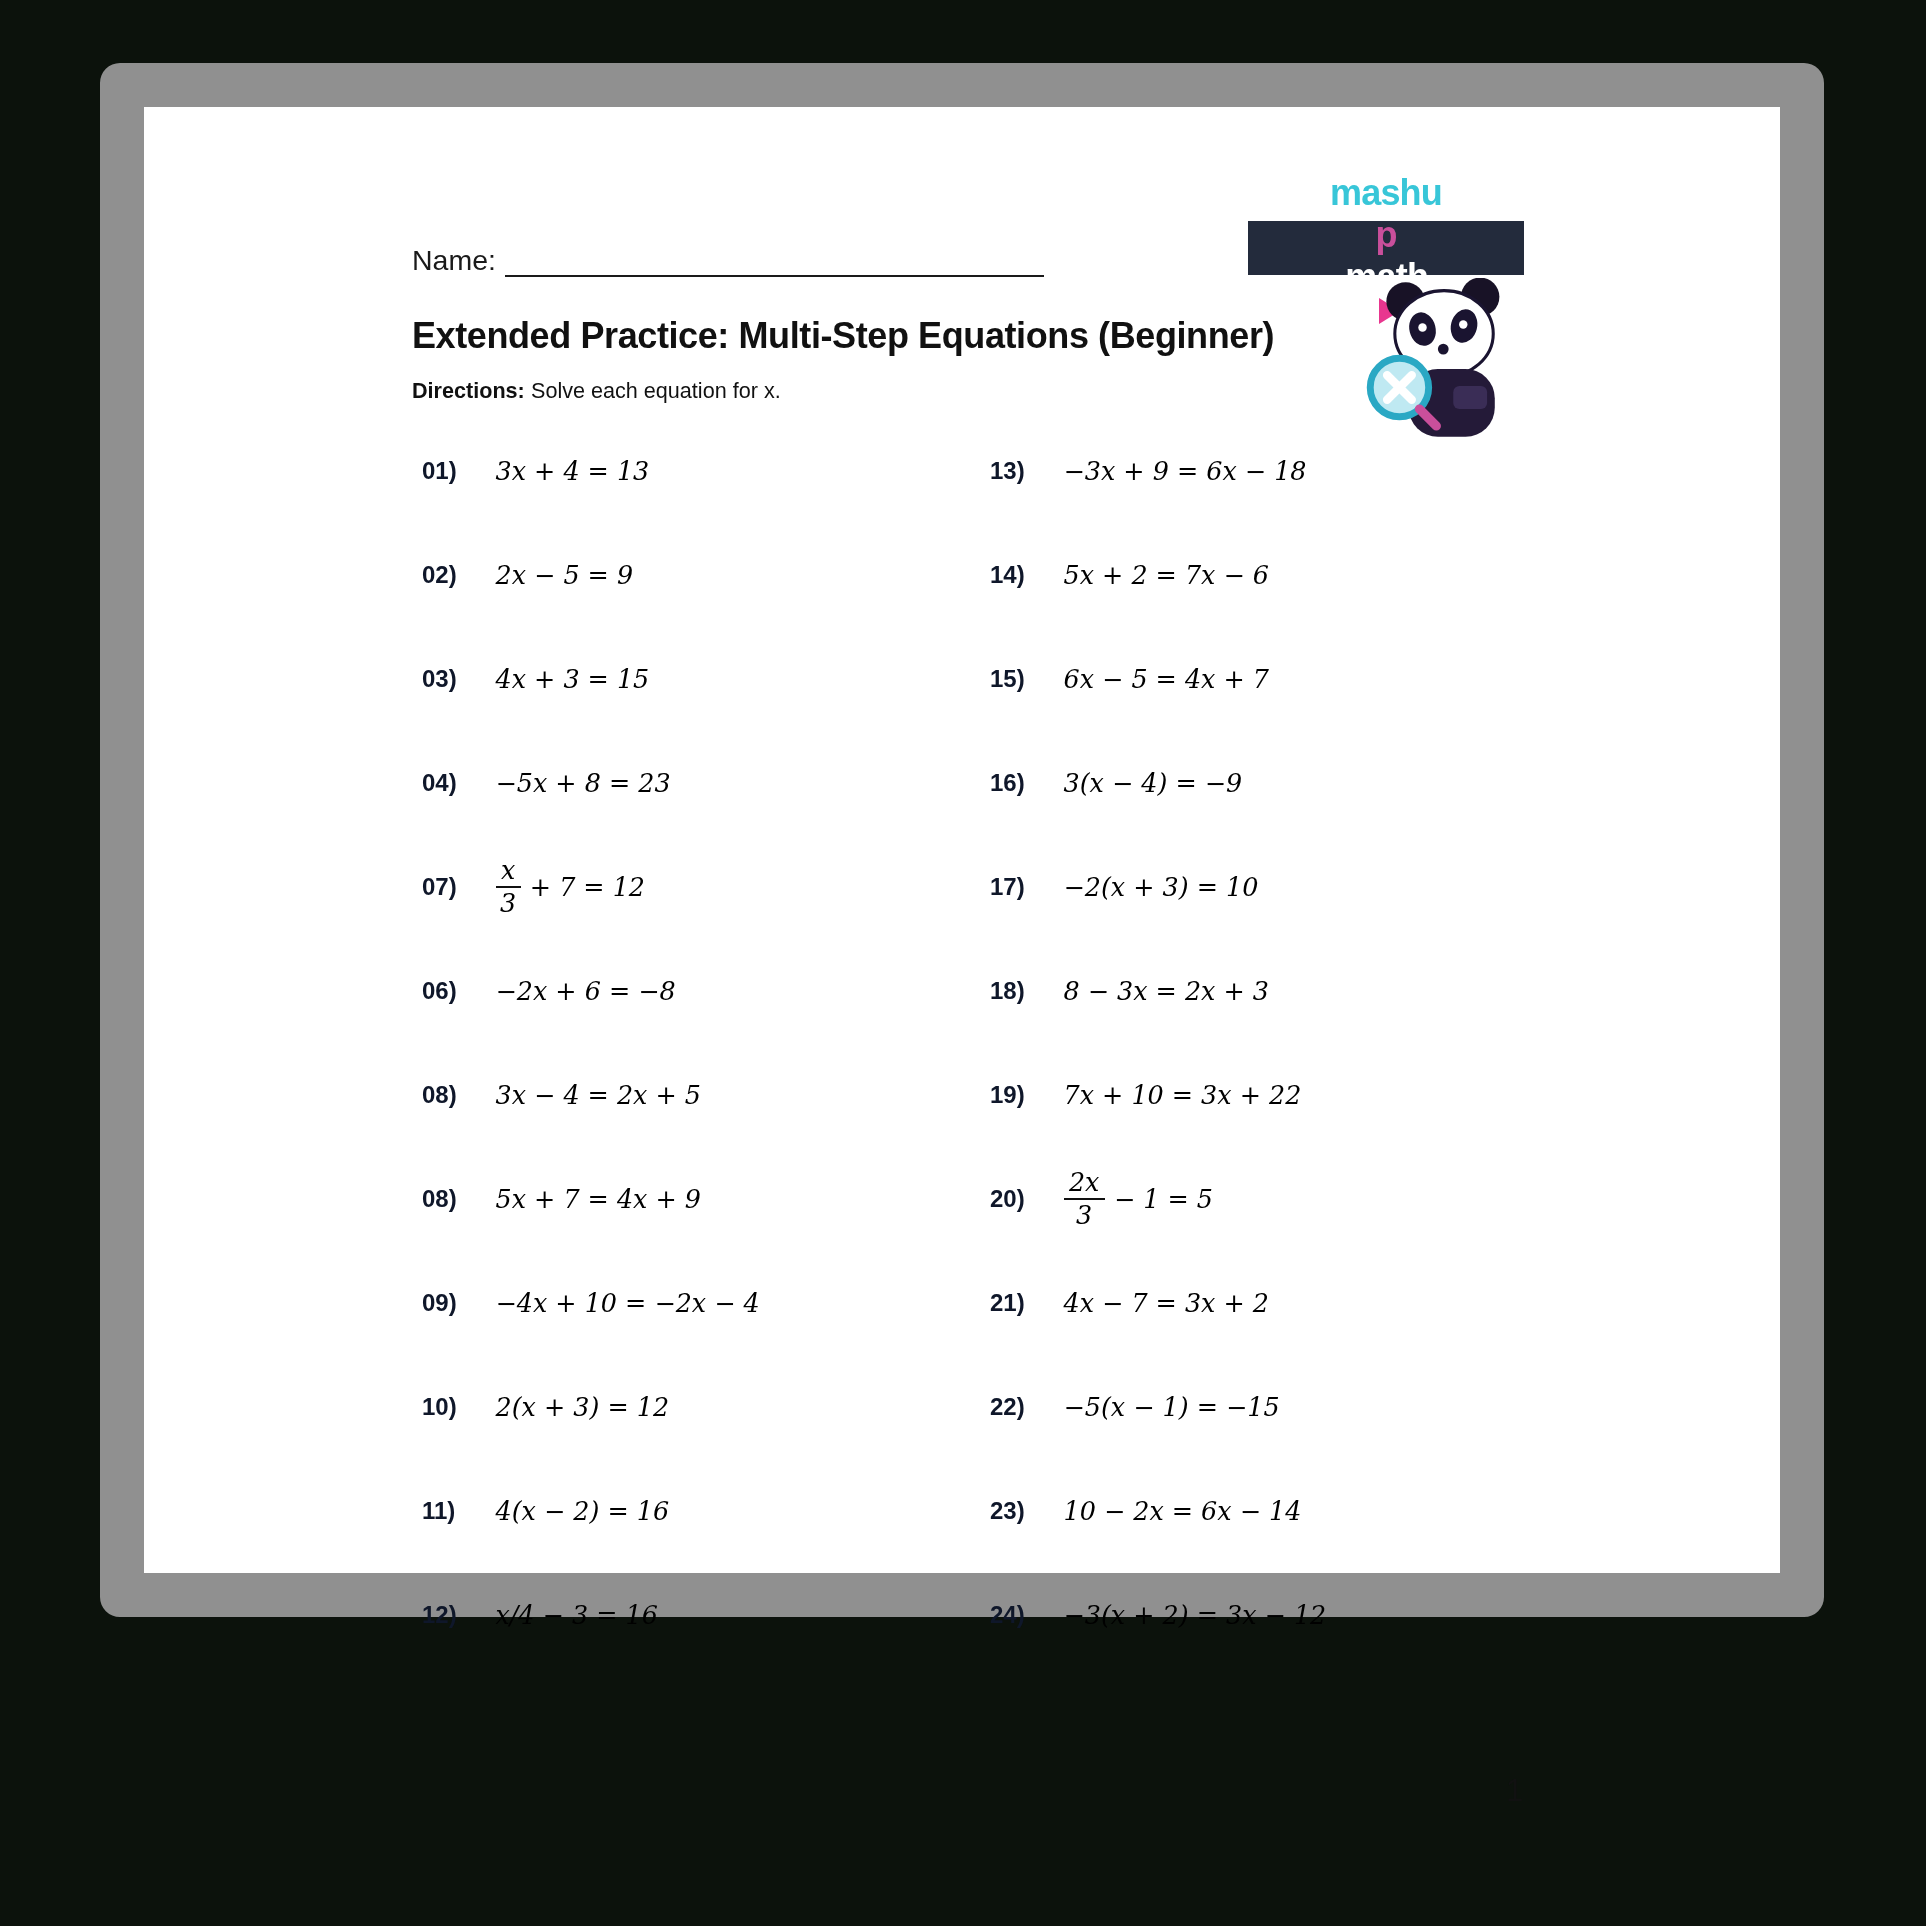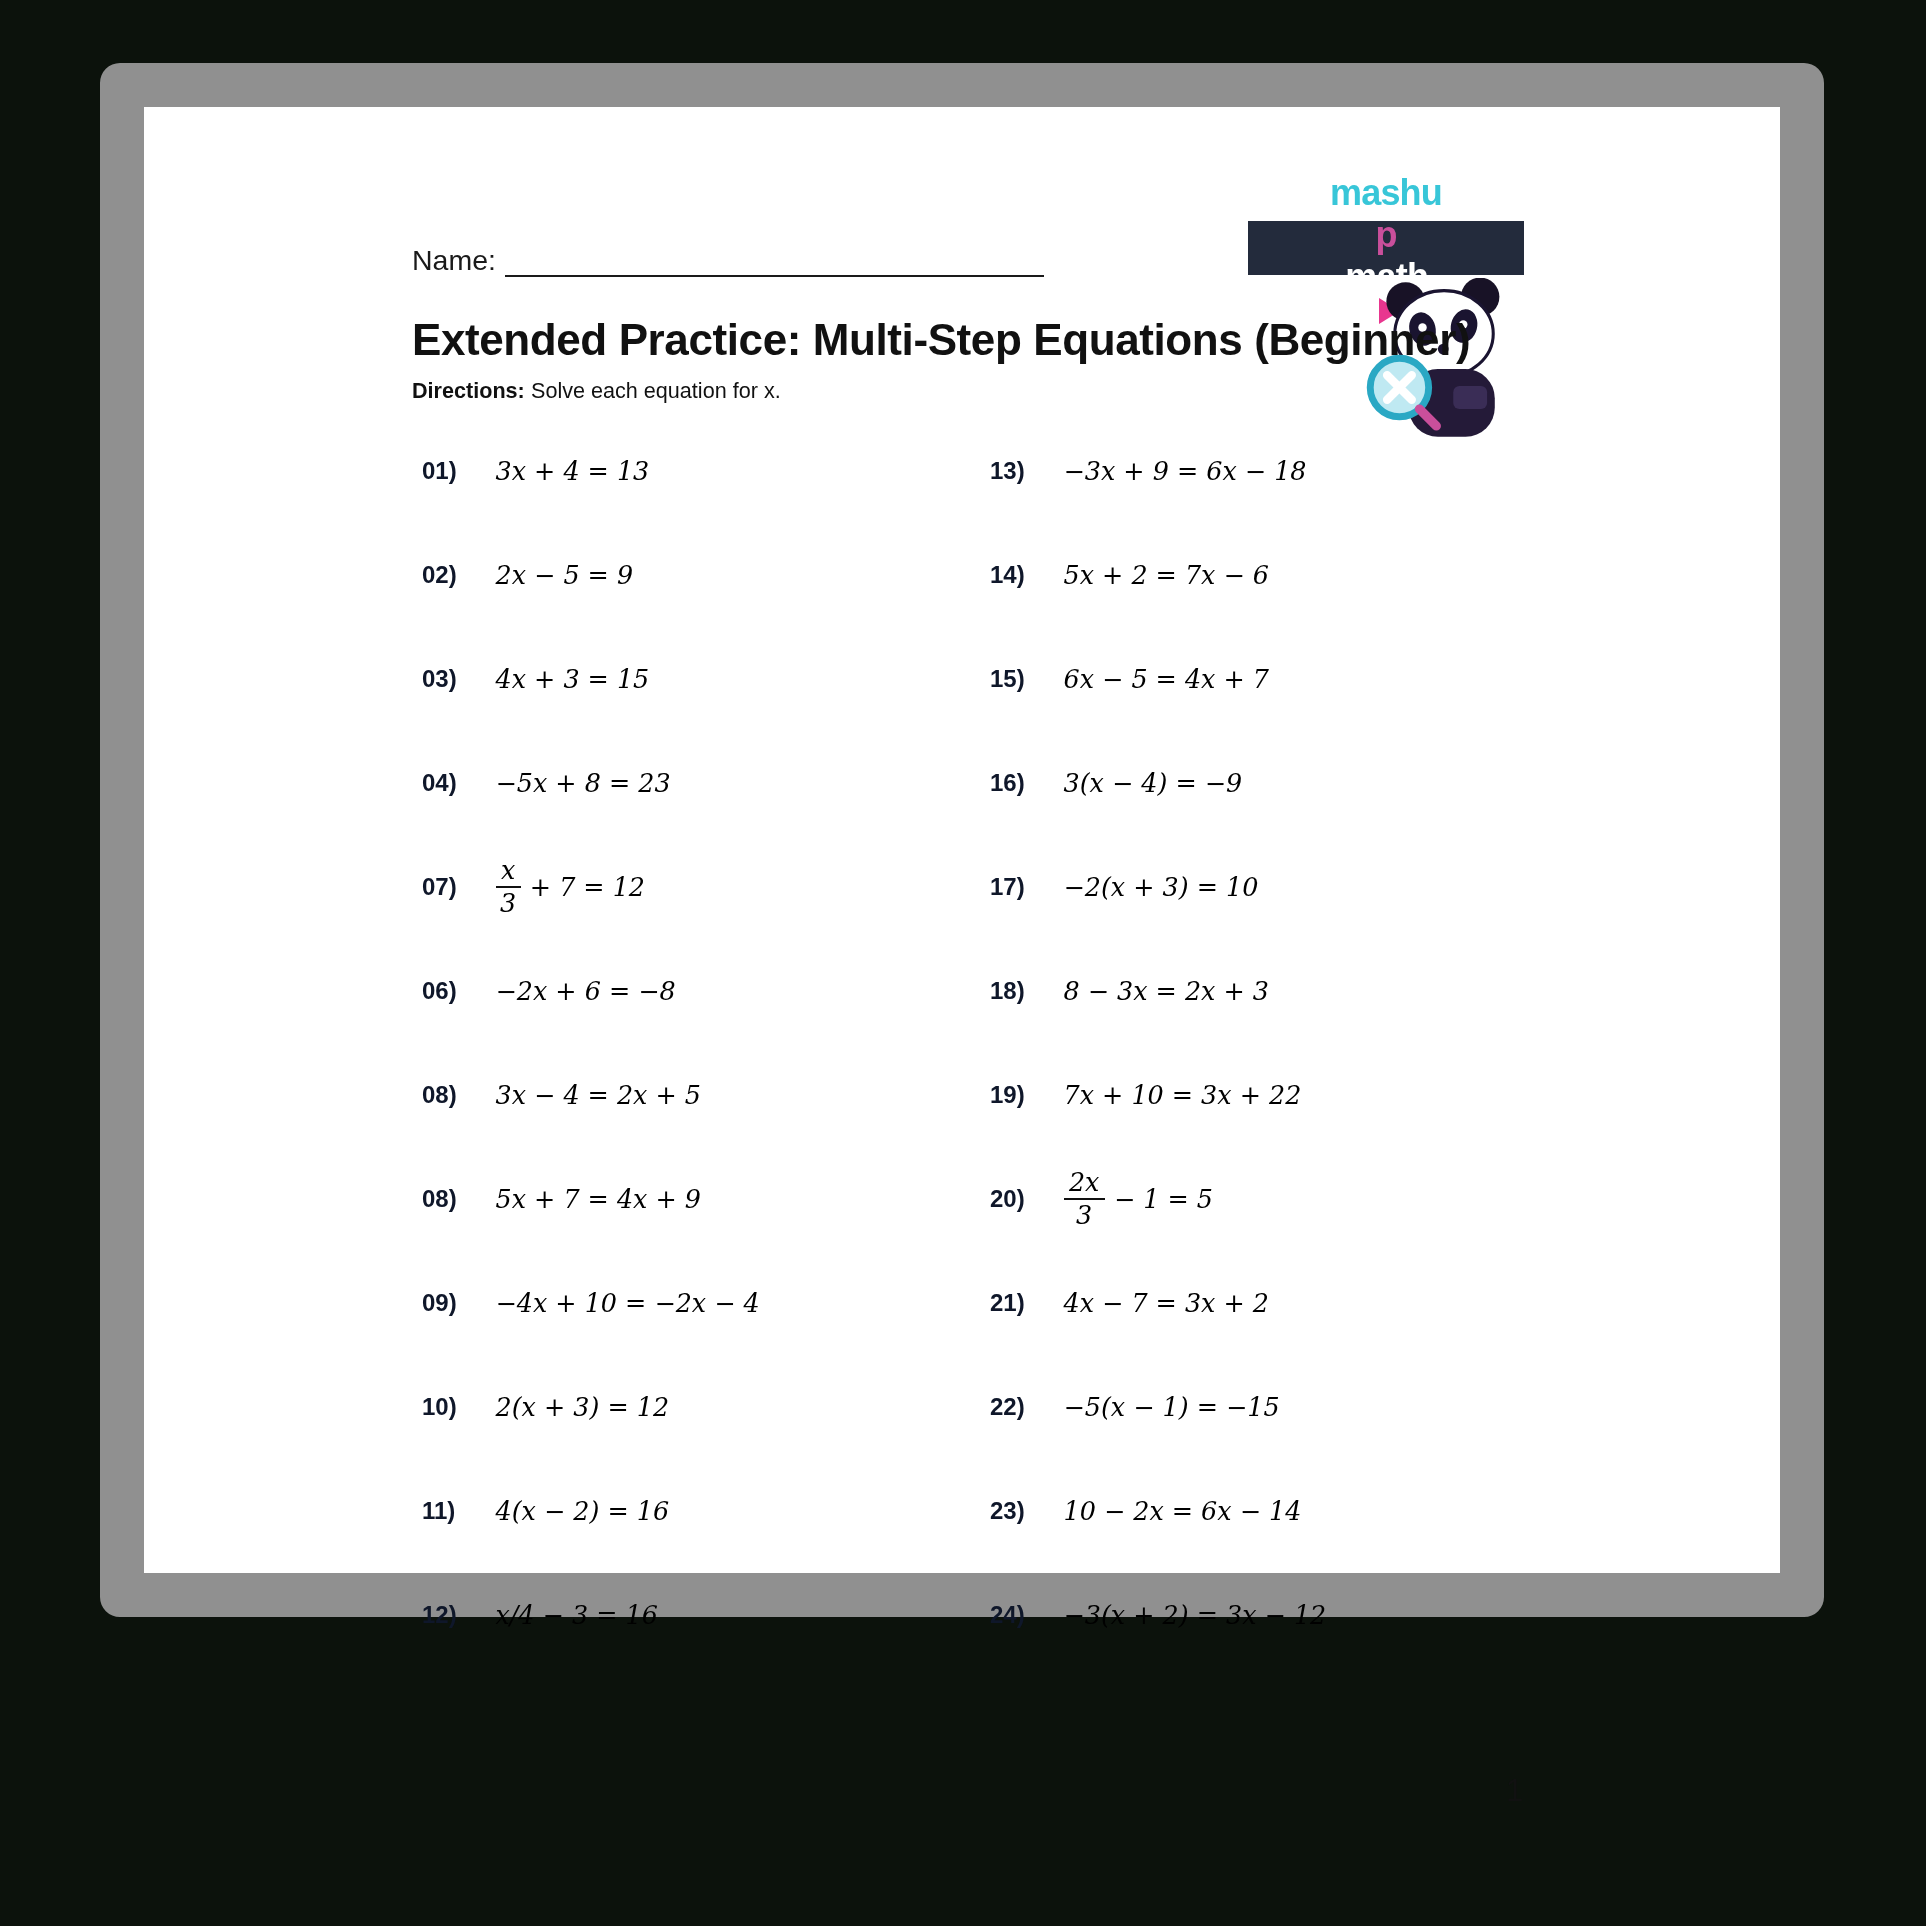--- a/index.html
+++ b/index.html
@@ -37,21 +37,21 @@
   .logo-play {
     width:0; height:0; margin-left:6.2px;
     border-top:13px solid transparent; border-bottom:13px solid transparent;
     border-left:21.6px solid #e8368f;
   }
 
   
   .panda { position:absolute; left:1217px; top:171px; }
 
   
-  .title { position:absolute; left:268px; top:208px; font-size:44px; font-weight:bold; color:#111; letter-spacing:-0.4px; }
+  .title { position:absolute; left:268px; top:208px; font-size:36px; font-weight:bold; color:#111; letter-spacing:-0.4px; }
   .directions { position:absolute; left:268px; top:271px; font-size:21.6px; color:#111; }
   .directions .dir-label { font-weight:bold; }
   .directions .dir-text { margin-left:6.2px; }
 
   
   .problems {
     position:absolute; left:278px; top:312px;
     display:grid;
     grid-template-columns:568px 539px;
     grid-template-rows:repeat(12, 104px);

